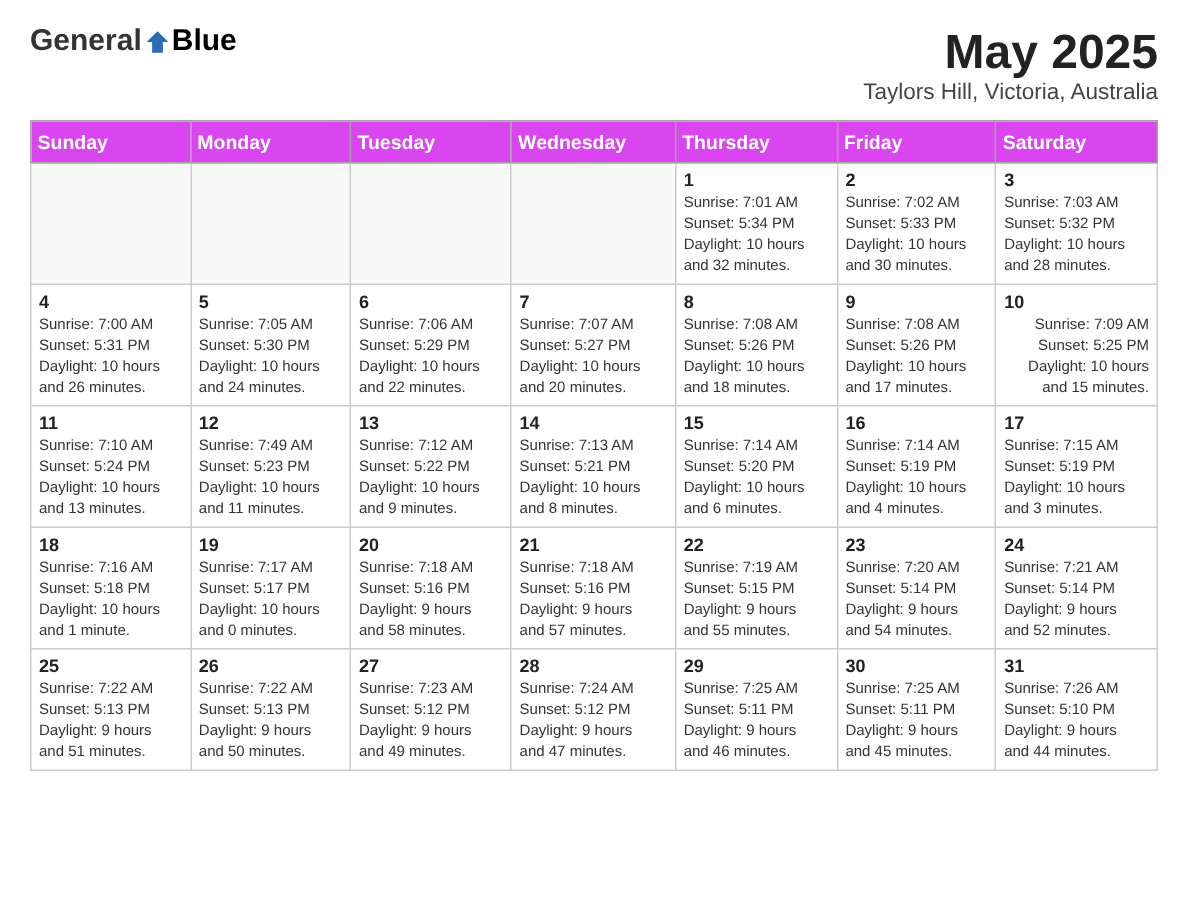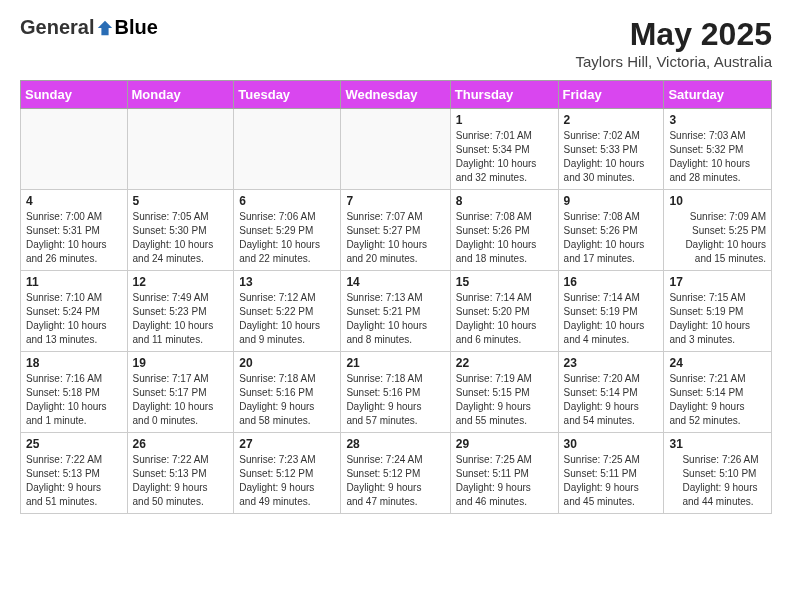--- a/index.html
+++ b/index.html
@@ -348,21 +348,21 @@
           </td>
           <td>
             <div class="day-number">30</div>
             <div class="day-info" style="white-space: pre-line;">Sunrise: 7:25 AM
 Sunset: 5:11 PM
 Daylight: 9 hours
 and 45 minutes.</div>
           </td>
           <td>
             <div class="day-number">31</div>
-            <div class="day-info" style="white-space: pre-line; margin-left: 13px;">Sunrise: 7:26 AM
+            <div class="day-info" style="white-space: pre-line;">Sunrise: 7:26 AM
 Sunset: 5:10 PM
 Daylight: 9 hours
 and 44 minutes.</div>
           </td>
         </tr>
       </tbody>
   </table>
 </div>
 
 </body></html>

